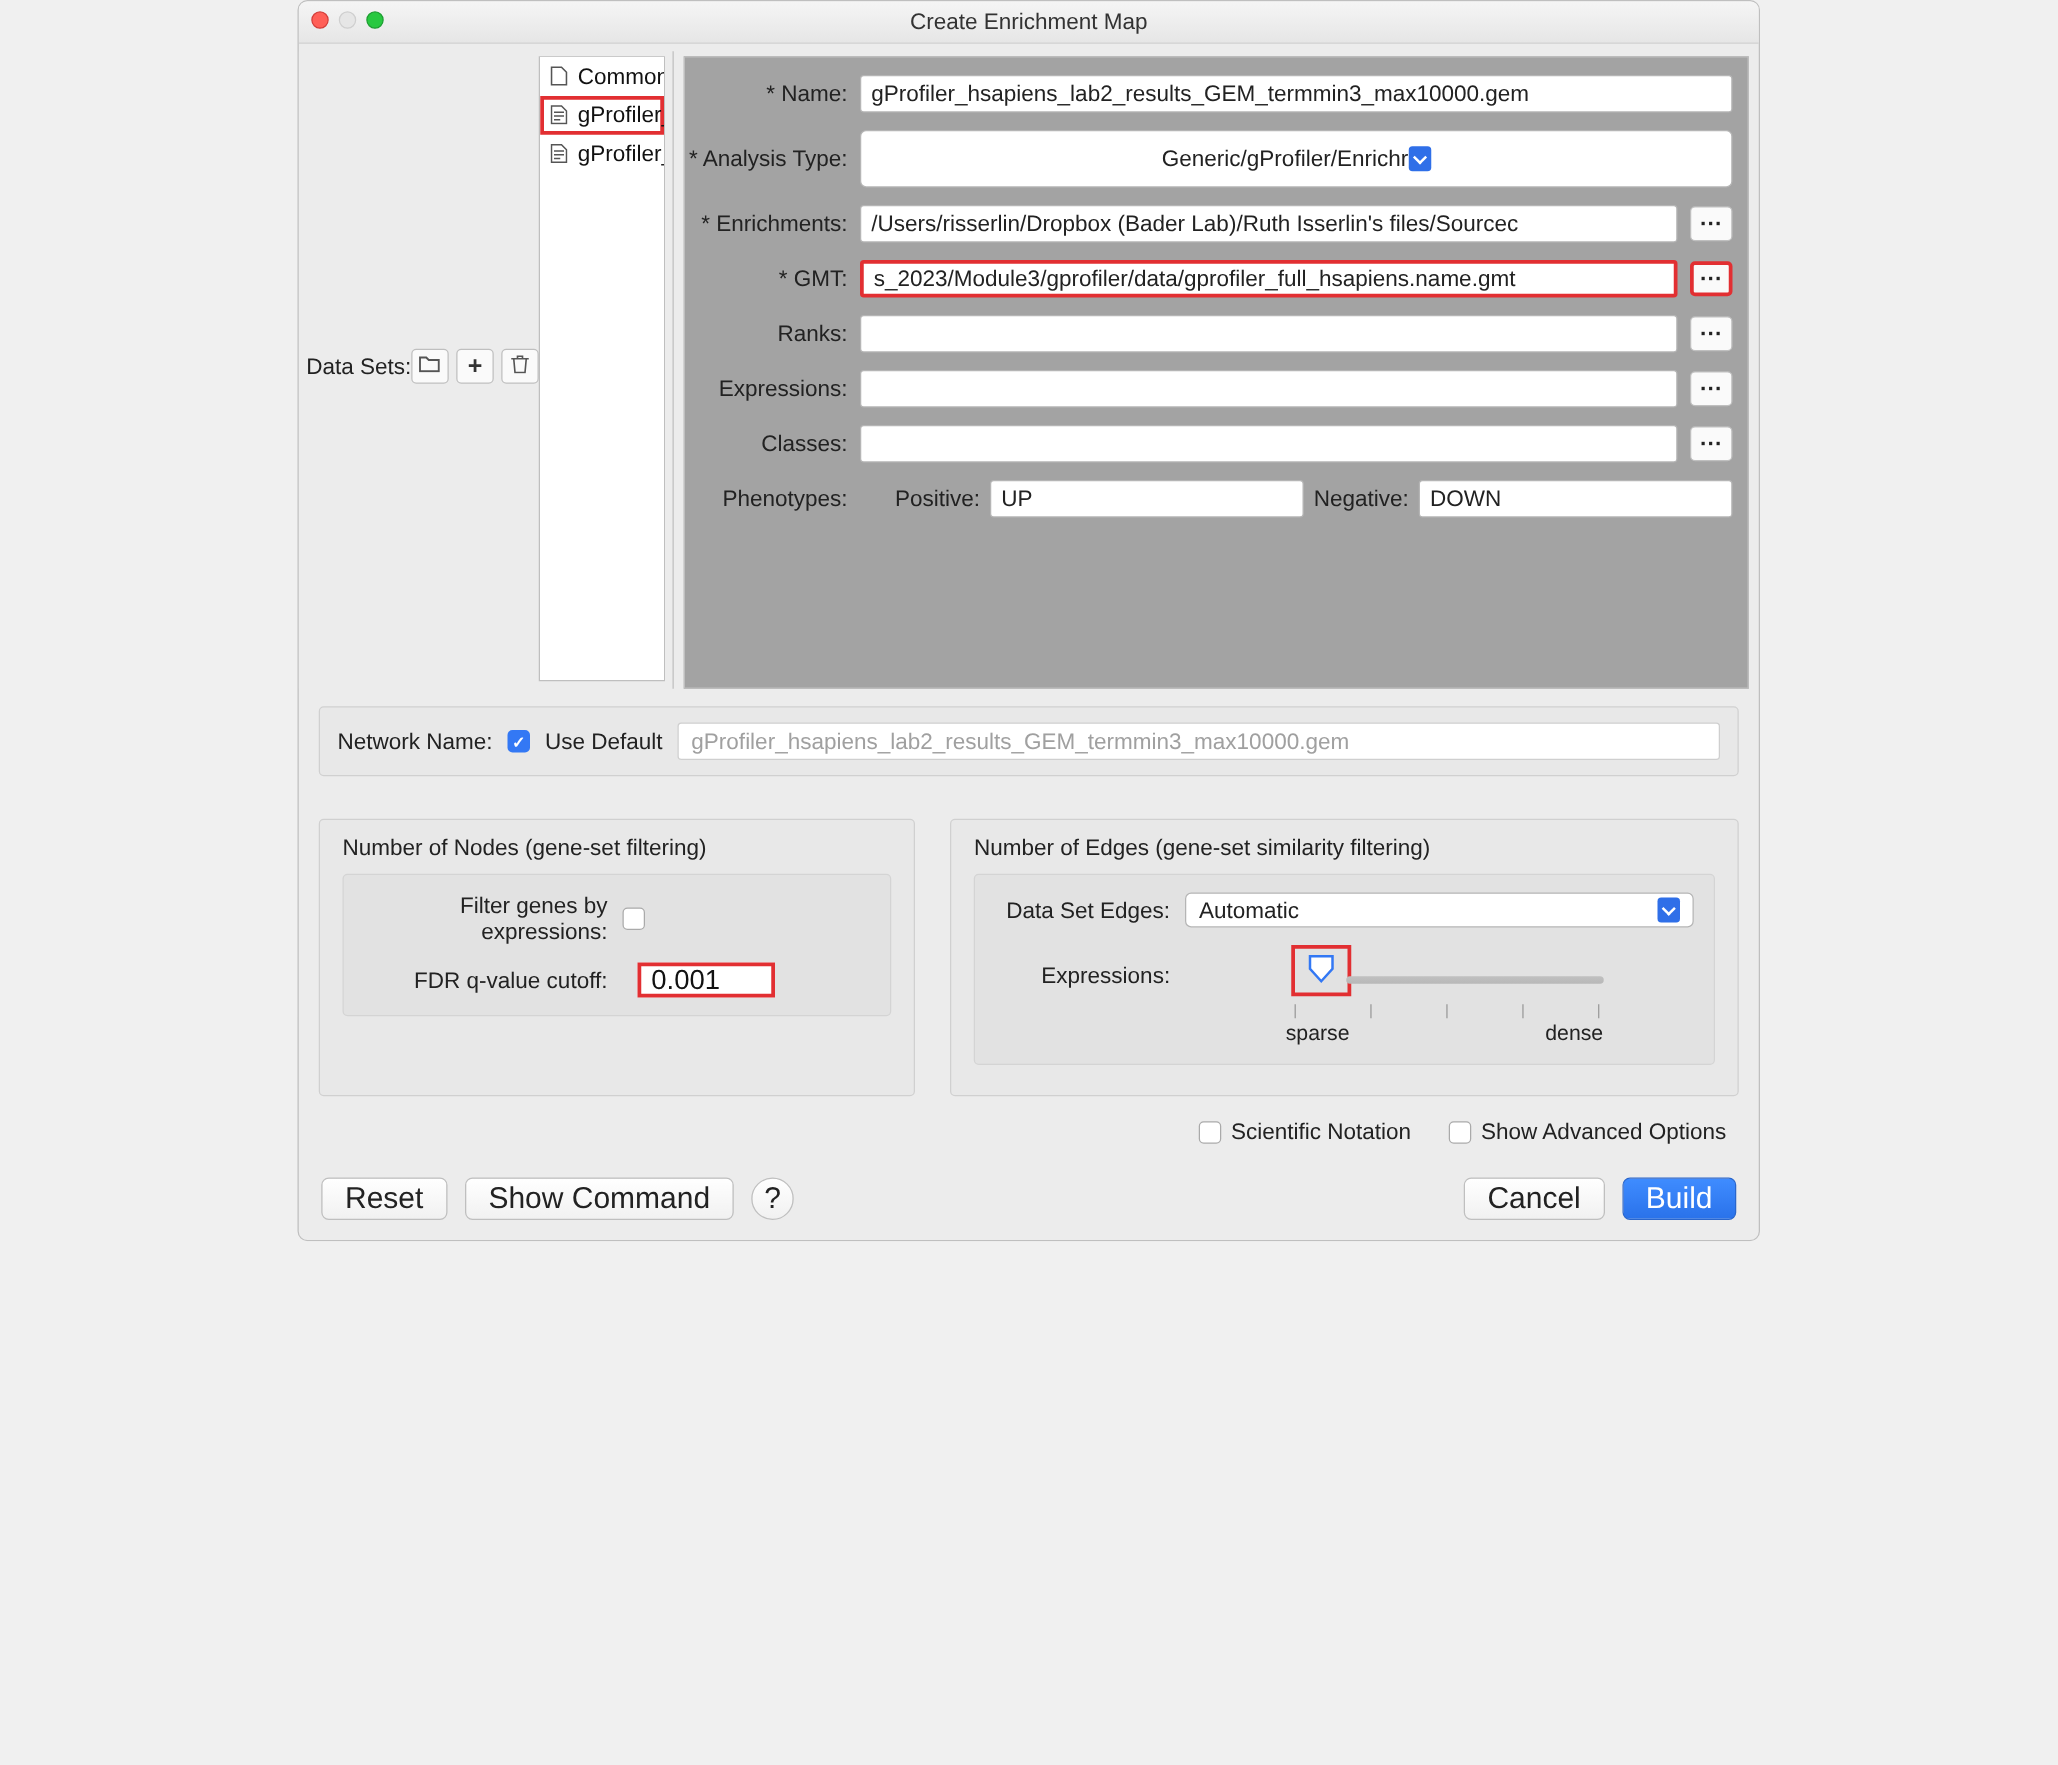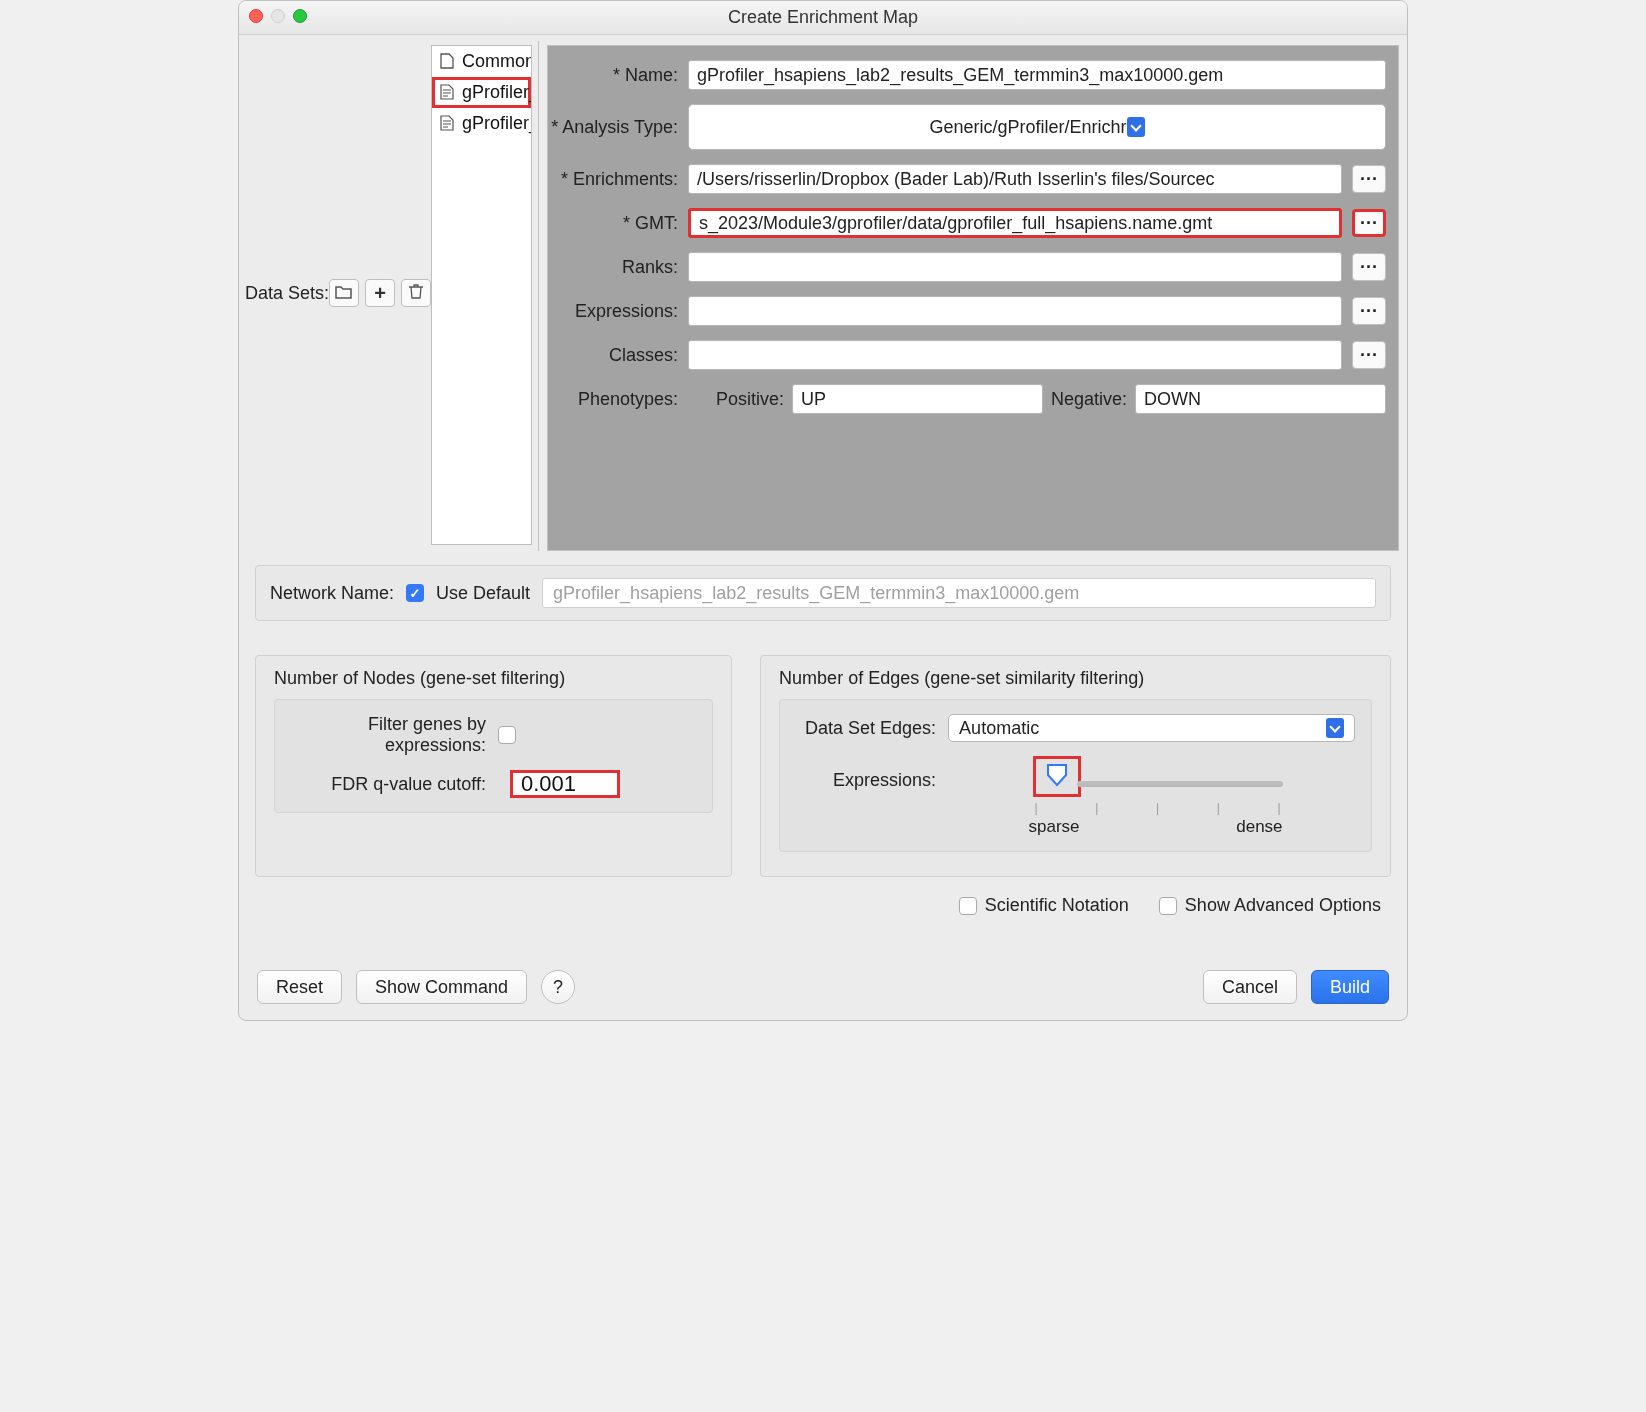--- a/index.html
+++ b/index.html
@@ -272,25 +272,24 @@
     display: flex; align-items: center;
     padding: 14px 18px 16px 18px;
     gap: 14px;
   }
   .btn {
     height: 34px;
     padding: 0 18px;
     border: 1px solid #bfbfbf;
     background: linear-gradient(#ffffff, #f1f1f1);
     border-radius: 6px;
-    font-size: 18px;
+    font-size: 24px;
     color: #222;
     display: inline-flex; align-items: center; justify-content: center;
     cursor: pointer;
-    margin-top: 28px;
   }
   .btn.help { width: 34px; padding: 0; border-radius: 50%; }
   .btn.primary {
     background: linear-gradient(#3f8cff, #2a72ea);
     color: #fff; border: 1px solid #2a66cc;
   }
   .spacer { flex: 1; }
 </style>
 </head>
 <body>

